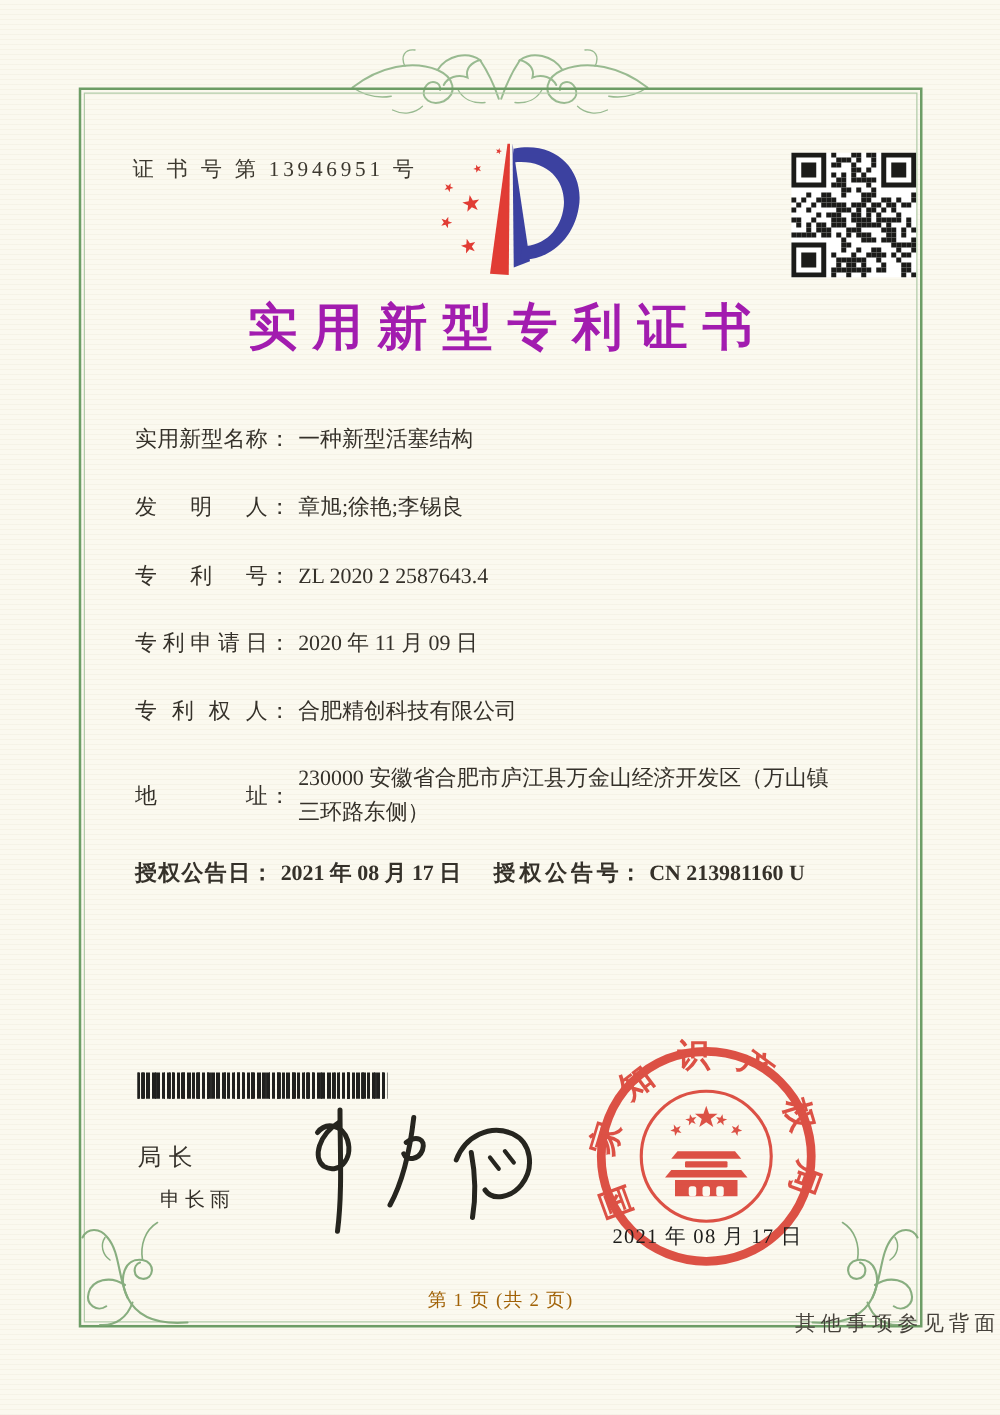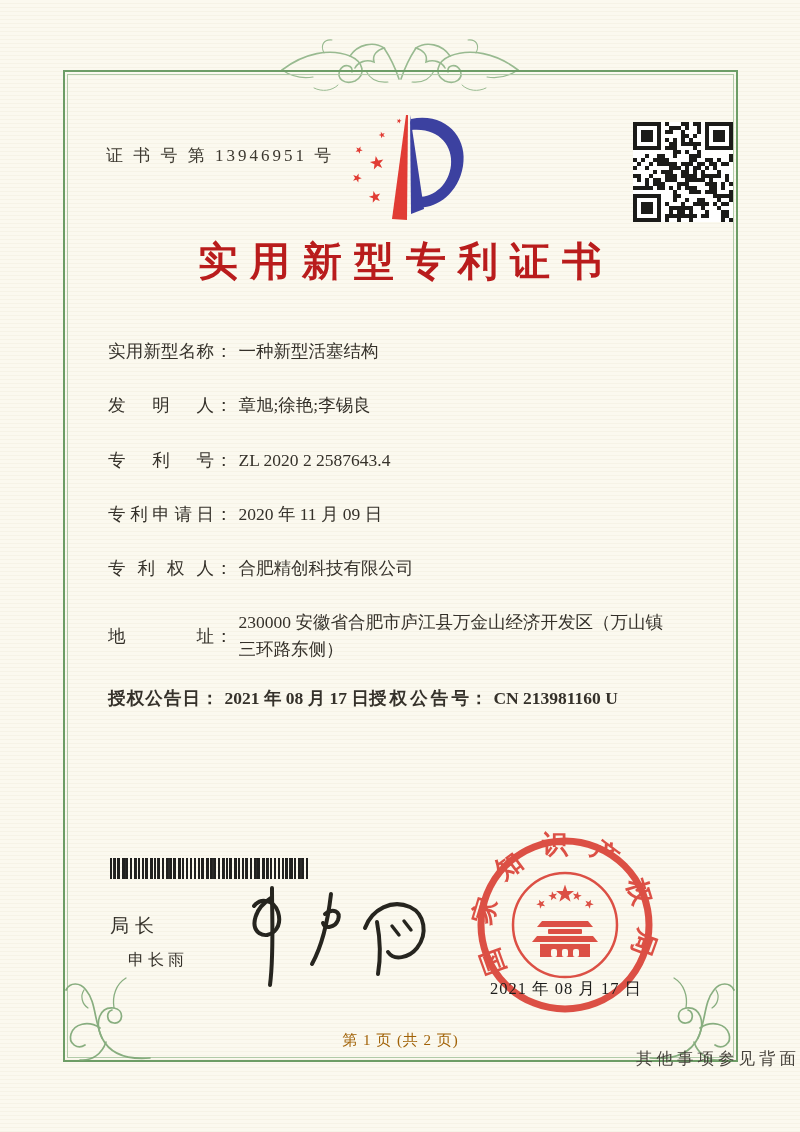--- a/index.html
+++ b/index.html
@@ -16,35 +16,35 @@
   
   .frame{
     position:absolute;left:63px;top:70px;width:671px;height:988px;
     border:2px solid #6d9d66;
   }
   .frame-inner{
     position:absolute;inset:2px;border:1px solid #b2cba9;
   }
   .abs{position:absolute;}
   
-  #cert-number{left:106px;top:124px;font-size:17px;letter-spacing:3px;color:#3c382f;margin-top:20px;}
+  #cert-number{left:106px;top:124px;font-size:17px;letter-spacing:3px;color:#3c382f;}
   #title{
     left:0;right:0;top:234px;text-align:center;
-    font-size:40px;font-weight:600;letter-spacing:12px;color:#b91c1c;text-indent:12px;
+    font-size:40px;font-weight:600;letter-spacing:12px;color:#a21caf;text-indent:12px;
   }
   
   #fields{left:108px;top:338px;width:572px;font-size:17.5px;line-height:1.5;}
   .frow{margin-bottom:28px;display:flex;align-items:center;}
   .flabel{display:inline-block;width:106px;text-align:justify;text-align-last:justify;flex:0 0 auto;color:#35312a;}
   .colon{flex:0 0 auto;margin:0 6px 0 1px;}
   .fvalue{flex:0 1 auto;}
   .addr-value{max-width:452px;line-height:1.55;}
   #grant-row{margin-top:2px;display:flex;}
   .pair{display:flex;font-weight:bold;}
-  .pair+.pair{}
+  .pair+.pair{margin-left:26px;}
   
   #paragraphs{left:92px;top:660px;width:618px;font-size:17px;line-height:1.98;color:#3a352c;text-align:justify;}
   #paragraphs p{margin:0;text-indent:2em;}
   
   #barcode{
     left:110px;top:858px;width:200px;height:21px;
     background:
       repeating-linear-gradient(90deg,#20201e 0 2px,transparent 2px 4px),
       repeating-linear-gradient(90deg,#20201e 0 1px,transparent 1px 7px),
       repeating-linear-gradient(90deg,transparent 0 3px,#2a2a28 3px 5px,transparent 5px 11px);

